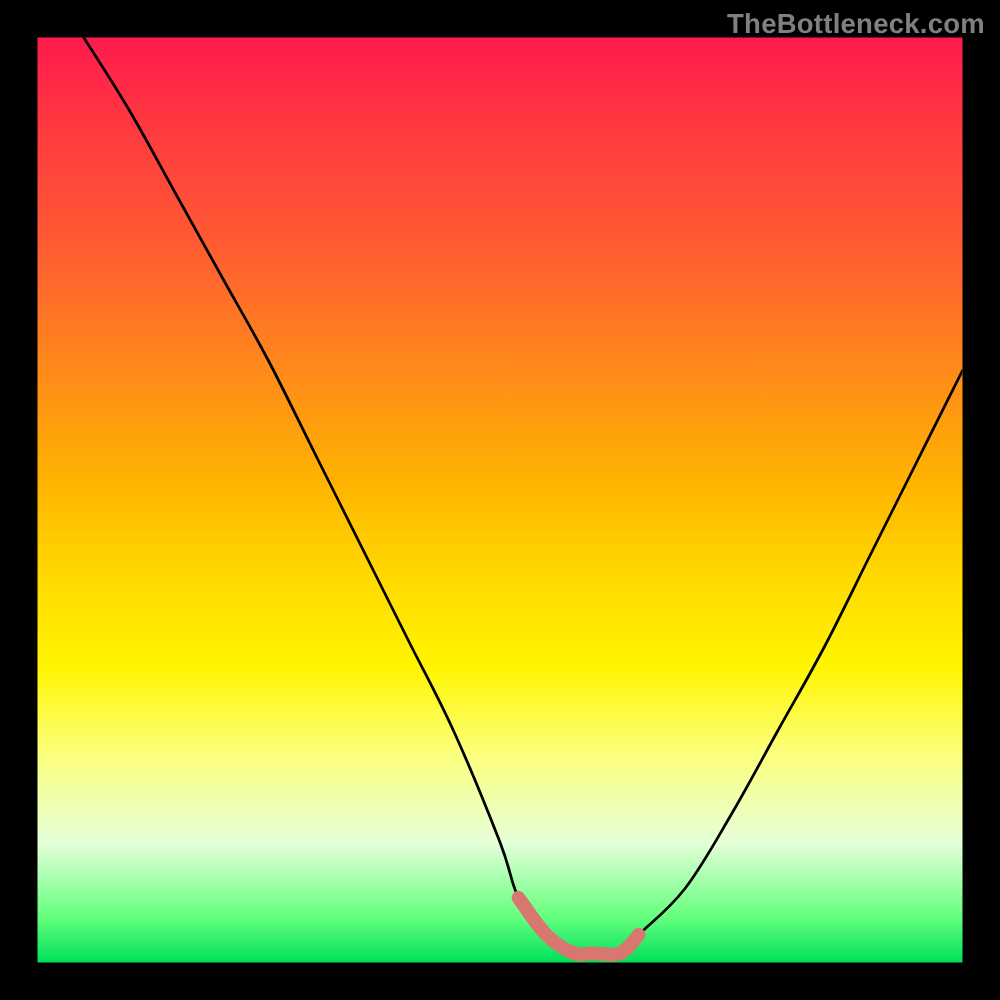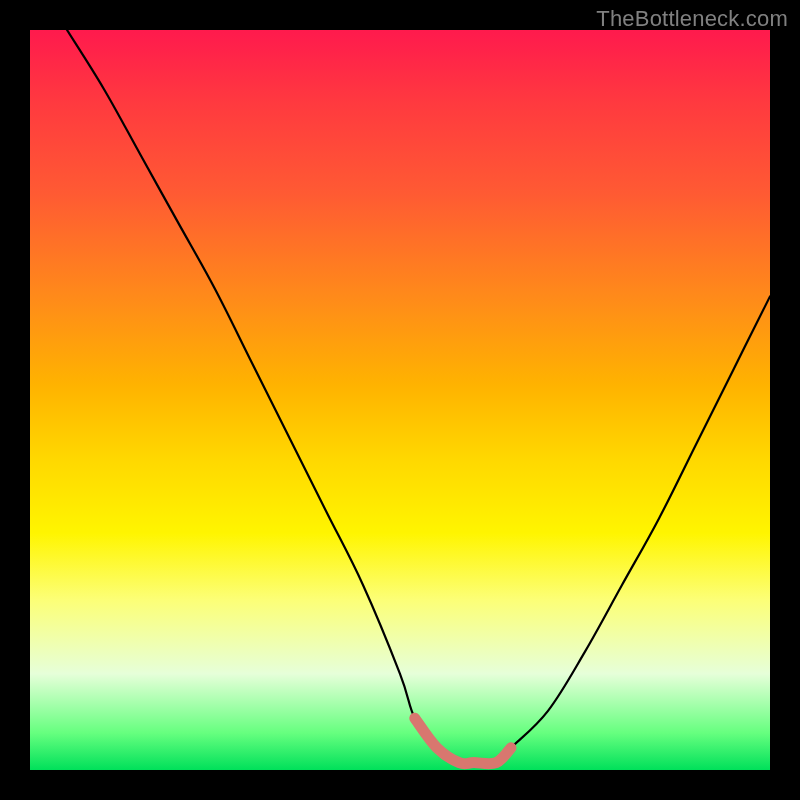--- a/index.html
+++ b/index.html
@@ -34,21 +34,21 @@
       #e6ffd9 87%,
       #66ff7f 95%,
       #00e05a 100%);
   }
   .watermark {
     position: absolute;
     top: 6px;
     right: 12px;
     color: #808080;
     font-size: 22px;
-    font-weight: 400;
+    font-weight: 700;
     letter-spacing: 0.2px;
     user-select: none;
   }
   svg.curves {
     position: absolute;
     left: 0;
     top: 0;
     width: 740px;
     height: 740px;
   }

